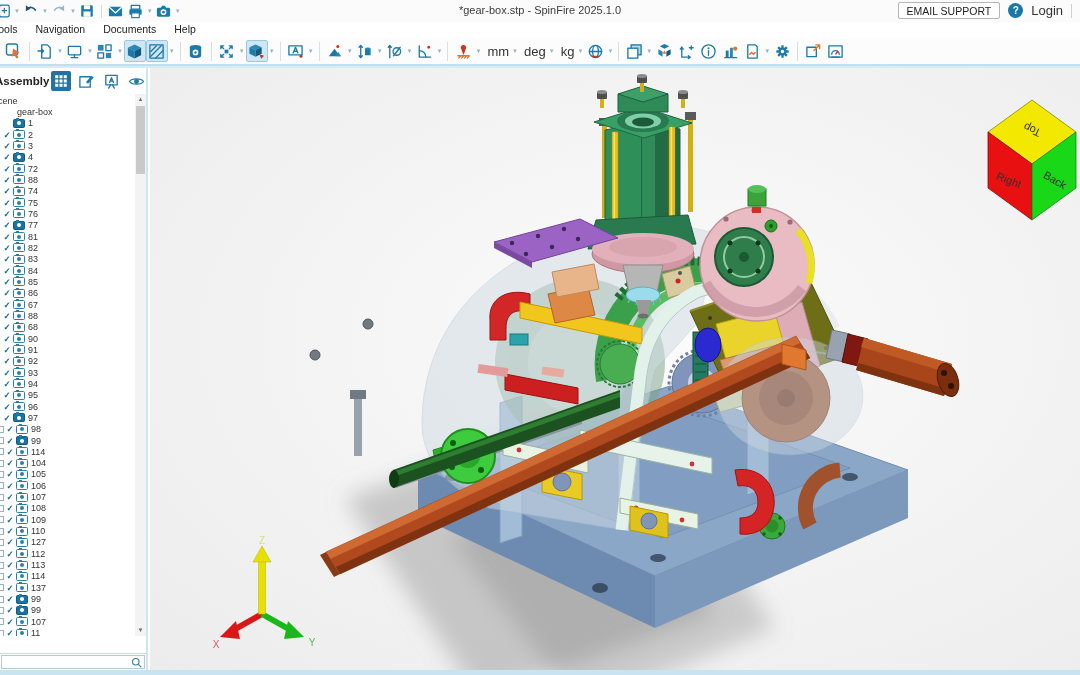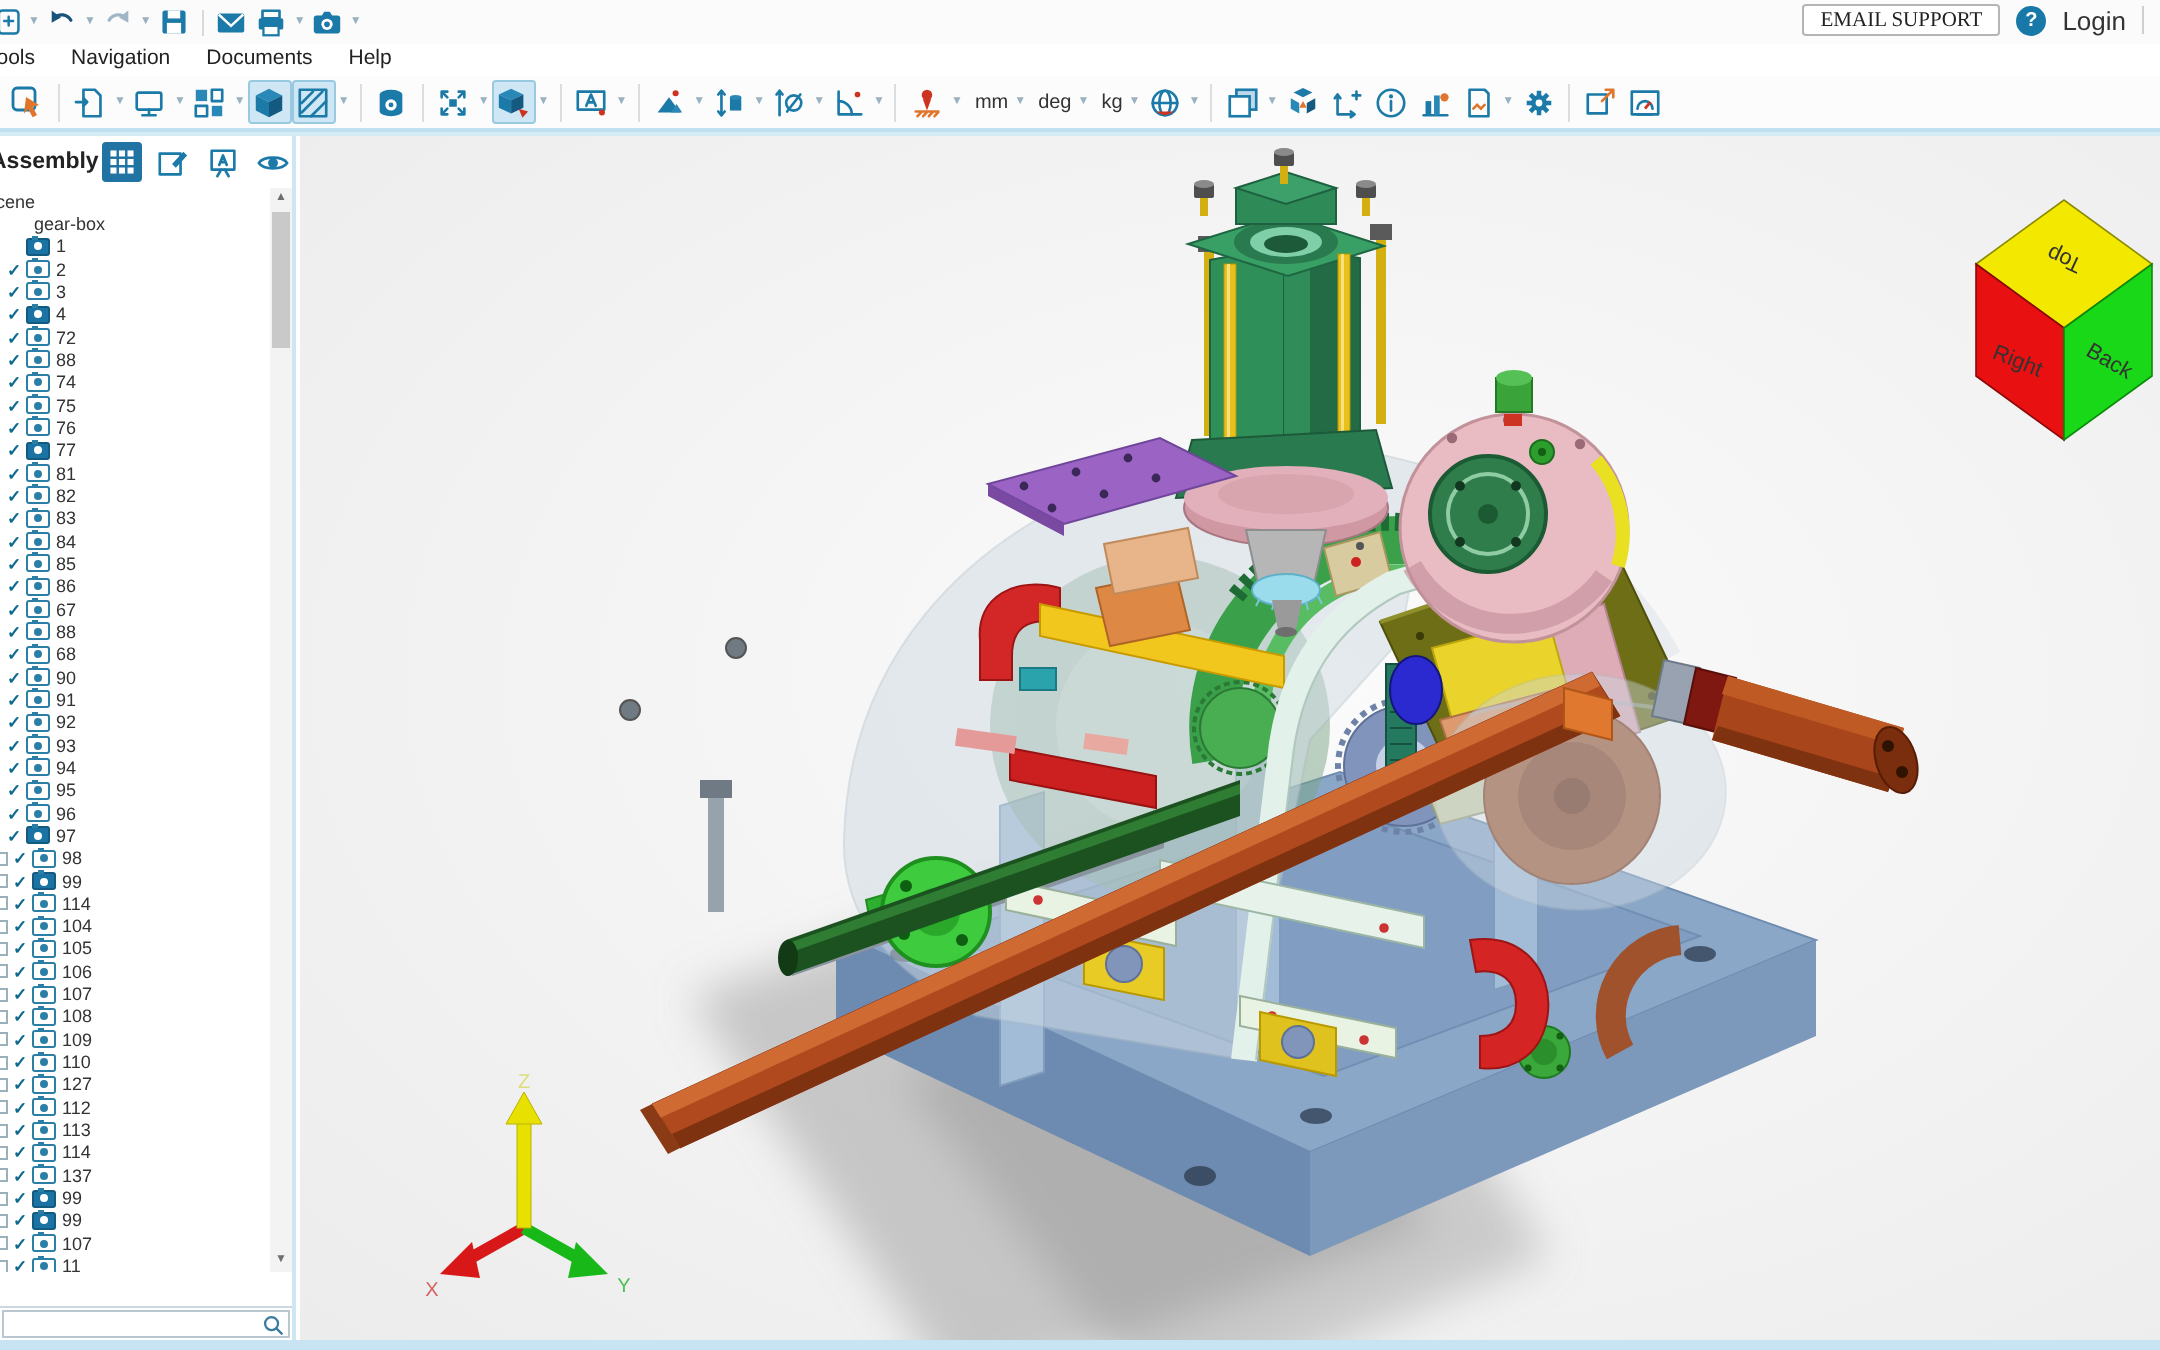--- a/index.html
+++ b/index.html
@@ -7,37 +7,37 @@
 body{position:relative;font-family:"Liberation Sans",sans-serif;background:#fff;user-select:none}
 
 
 .titlebar{position:absolute;left:0;top:0;right:0;height:22px;background:#fbfbfb;display:flex;align-items:center}
 .qa{display:flex;align-items:center;margin-left:-7px;height:22px}
 .qbtn{width:20px;height:18px;display:flex;align-items:center;justify-content:center;flex:none}
 .caret{font-size:6px;color:#9ab2c0;margin:0 1px;flex:none}
 .qsep{width:1px;height:13px;background:#d9d9d9;margin:0 4px;flex:none}
 .title{position:absolute;left:200px;right:200px;text-align:center;font-size:11px;color:#3c3c3c;top:4px}
 .tright{position:absolute;right:8px;top:2px;display:flex;align-items:center;gap:8px}
-.email-btn{border:1px solid #b5b5b5;background:#fff;font-size:10.5px;padding:1.5px 8px;color:#222;border-radius:2px;font-family:Liberation Serif, serif}
+.email-btn{border:1px solid #b5b5b5;background:#fff;font-size:10.5px;padding:1.5px 8px;color:#222;border-radius:2px;font-family:Liberation Sans, sans-serif}
 .help-circle{width:15px;height:15px;border-radius:50%;background:#1878a8;color:#fff;font-size:10px;font-weight:bold;display:flex;align-items:center;justify-content:center}
 .login{font-size:13px;color:#333}
 .tdiv{width:1px;height:14px;background:#cfcfcf}
 
 
 .menubar{position:absolute;top:21px;left:0;right:0;height:16px;display:flex;align-items:center;margin-left:-7px}
 .menu-item{font-size:10.5px;color:#222;padding:0 9px 0 0;margin-right:1px}
 .menu-item:first-child{padding-left:0}
 .menu-item:not(:first-child){padding-left:8px}
 
 
 .toolbar{position:absolute;top:38px;left:0;right:0;height:28px;background:#fcfcfc;border-bottom:2px solid #bfe0ee;display:flex;align-items:center;padding-left:3px}
 .tbtn{height:22px;min-width:22px;display:flex;align-items:center;justify-content:center;border-radius:2px;background:transparent;border:1px solid transparent;flex:none}
 .tbtn.active{background:#cfe7f5;border:1px solid #99c9e0}
 .tsep{width:1px;height:19px;background:#d9dee2;margin:0 4px;flex:none}
-.tunit{font-size:10px;color:#333;padding:0 2px 0 5px;flex:none}
+.tunit{font-size:13px;color:#333;padding:0 2px 0 5px;flex:none}
 .ic{display:block}
 .ic .s{stroke:#1b7aa8;fill:none;stroke-width:1.4;stroke-linecap:round;stroke-linejoin:round}
 .ic .f{fill:#1b7aa8;stroke:none}
 .ic .f2{fill:#2a88b8;stroke:none}
 .ic .f3{fill:#14597f;stroke:none}
 .ic .fr{fill:#cc3320;stroke:none}
 .ic .fo{fill:#e0762c;stroke:none}
 .ic .fw{fill:#fff;stroke:none}
 .ic .so{stroke:#e0762c;fill:none;stroke-width:1.4;stroke-linecap:round}
 .ic .u{stroke:#17537a;fill:none;stroke-width:1.8;stroke-linecap:round}
@@ -130,20 +130,21 @@
     <span class="qbtn">
         <svg class="ic" viewBox="0 0 18 18" width="17" height="17">
           <polygon class="f" points="6,5.5 7.5,3 10.5,3 12,5.5"></polygon>
           <rect class="f" x="2" y="5" width="14" height="9.5" rx="1.5"></rect>
           <circle class="fw" cx="9" cy="9.7" r="3"></circle>
           <circle class="f" cx="9" cy="9.7" r="1.5"></circle>
         </svg>
       </span>
     <span class="caret">▼</span>
   </div>
+  <div class="title">*gear-box.stp - SpinFire 2025.1.0</div>
   <div class="tright">
     <button class="email-btn">EMAIL SUPPORT</button>
     <span class="help-circle">?</span>
     <span class="login">Login</span>
     <span class="tdiv"></span>
   </div>
 </div>
 
 <div class="menubar">
   <span class="menu-item">Tools</span>

